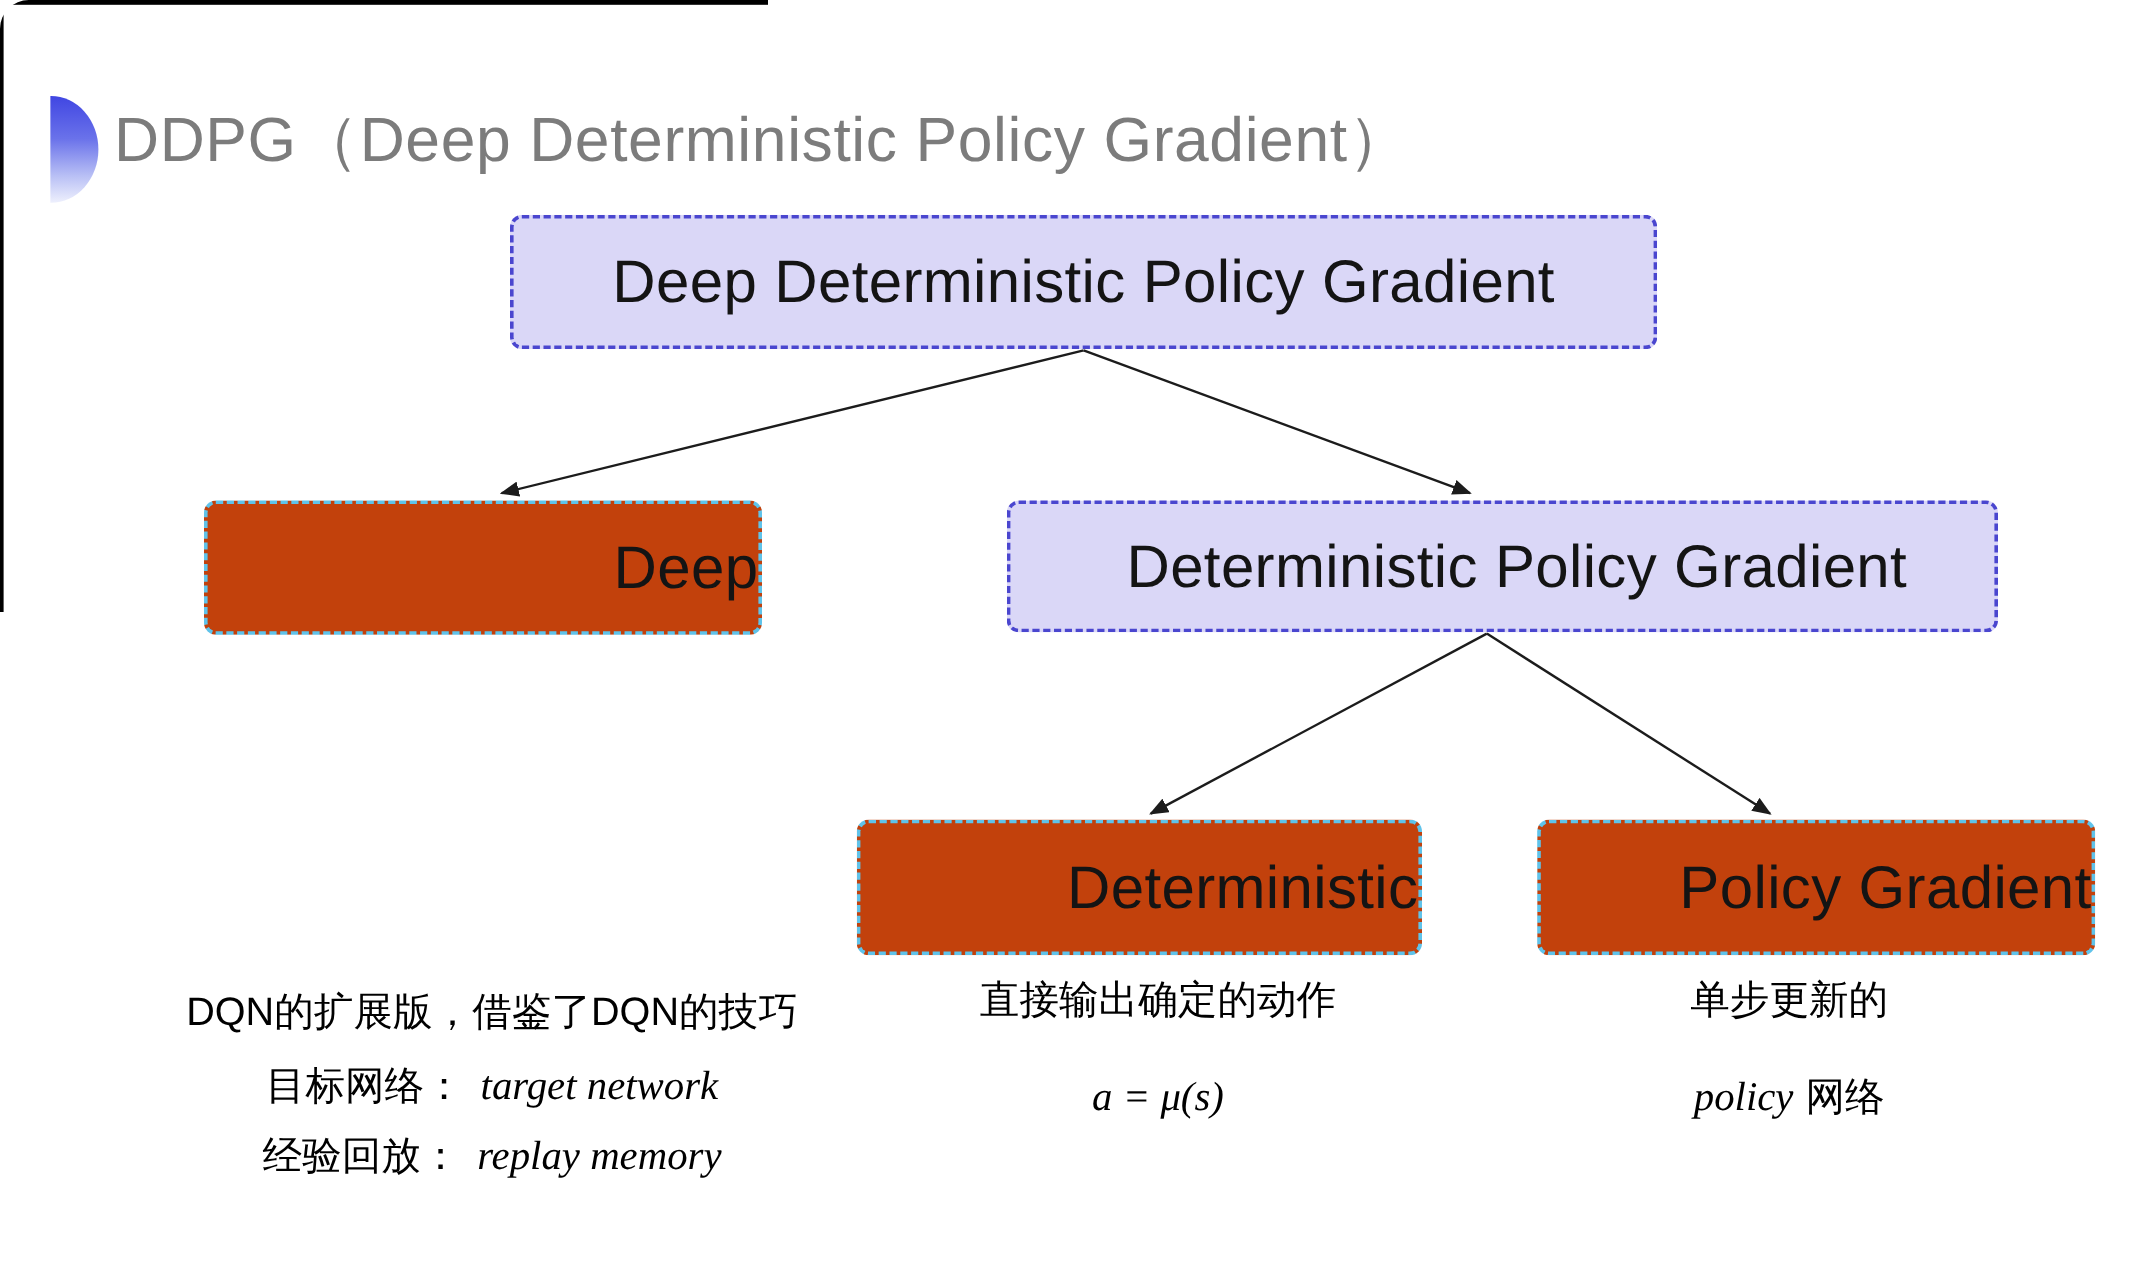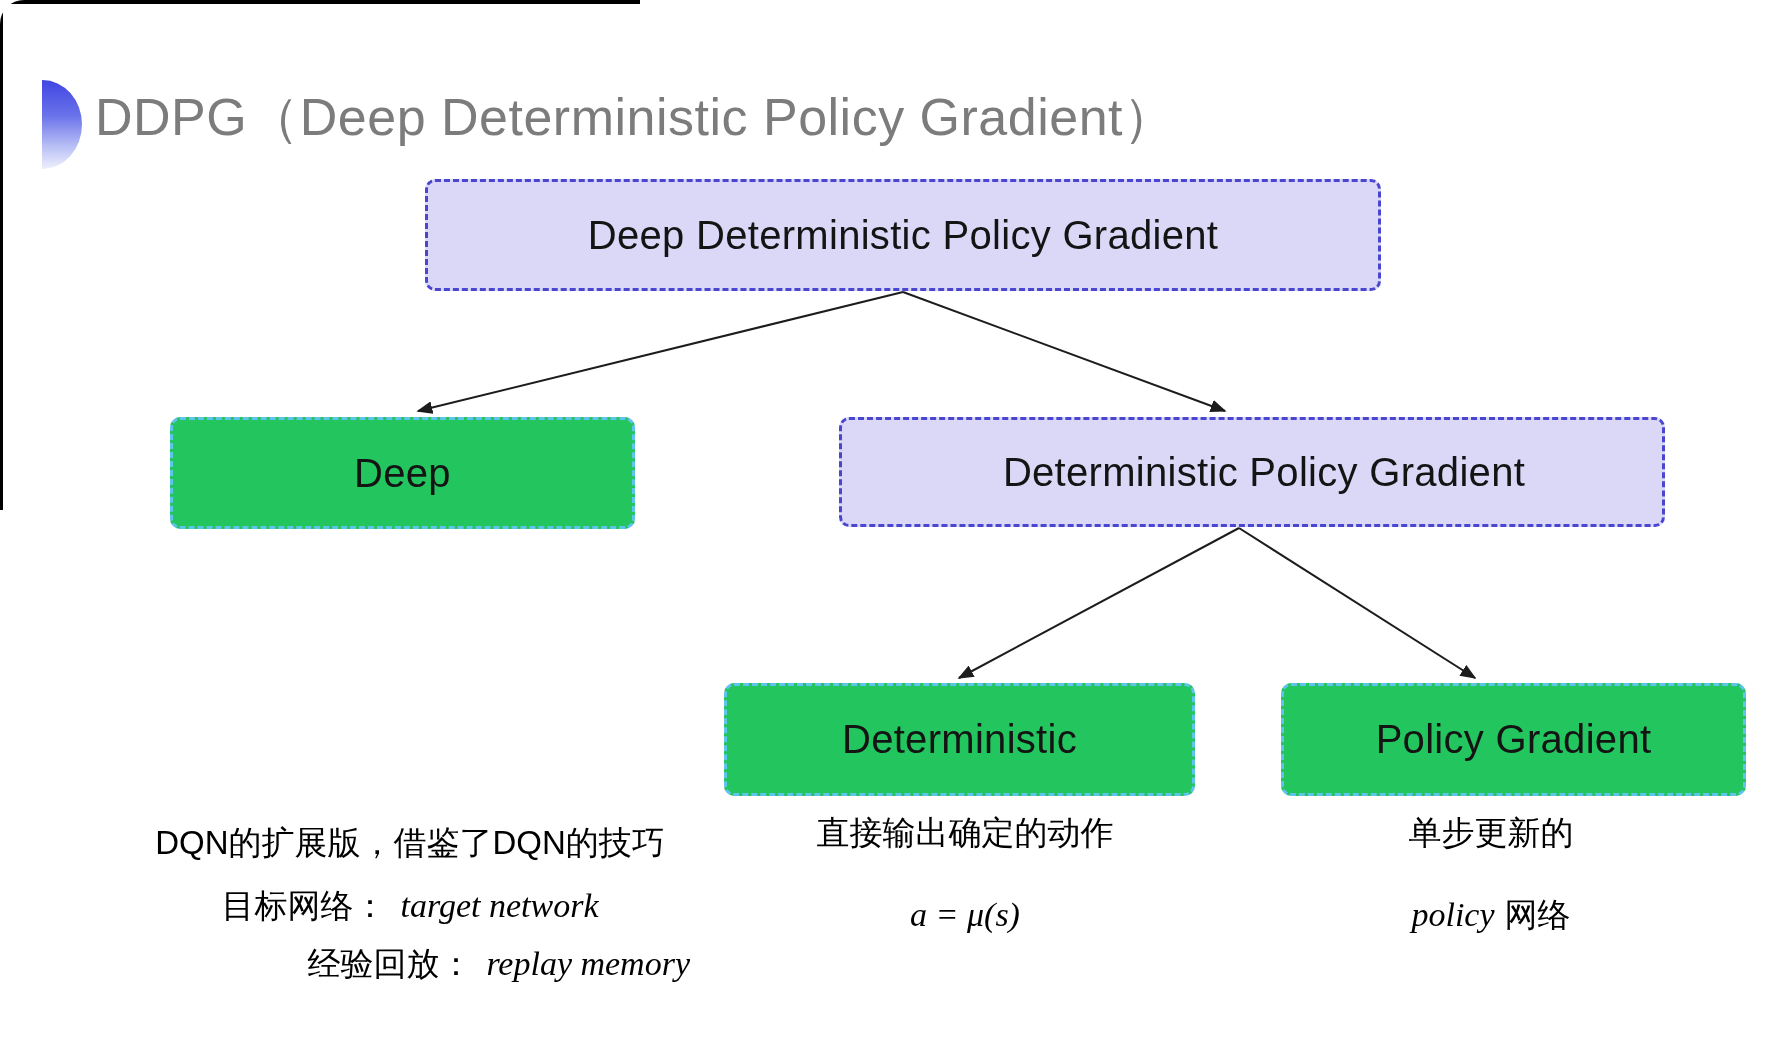--- a/index.html
+++ b/index.html
@@ -25,46 +25,46 @@
     position:absolute;left:95px;top:82px;
     font-size:52px;line-height:1.35;font-weight:400;
     color:#7c7c7c;letter-spacing:0.5px;white-space:nowrap;
   }
 
   
   .node{
     position:absolute;
     display:flex;align-items:center;justify-content:center;
     border-radius:10px;box-sizing:border-box;
-    font-size:40px;color:#141414;letter-spacing:0.3px;
+    font-size:50px;color:#141414;letter-spacing:0.3px;
     text-align:center;
   }
   .node.purple{background:#dad7f7;border:3px dashed #4a46cf;}
-  .node.blue{background:#22c55e;border:3px dashed #5fc3ea;}
+  .node.blue{background:#c2410c;border:3px dashed #5fc3ea;justify-content:flex-end;}
   .node-root{left:425px;top:179px;width:956px;height:112px;}
   .node-deep{left:170px;top:417px;width:465px;height:112px;}
   .node-dpg{left:839px;top:417px;width:826px;height:110px;padding-left:24px;}
-  .node-det{left:714px;top:683px;width:471px;height:113px;margin-left:10px;}
+  .node-det{left:714px;top:683px;width:471px;height:113px;}
   .node-pg{left:1281px;top:683px;width:465px;height:113px;}
 
   
   svg.arrows{position:absolute;left:0;top:0;pointer-events:none;}
 
   
   .note-line{
     position:absolute;
     font-size:33px;line-height:1.3;color:#000;
     text-align:center;white-space:nowrap;
   }
   .col-left{left:130px;width:560px;}
   .col-mid{left:760px;width:410px;}
   .col-right{left:1286px;width:410px;}
   .nl-1{top:822px;}
   .nl-2{top:884px;text-align:center;}
-  .nl-3{top:942px;text-align:right;}
+  .nl-3{top:942px;}
   .nm-1{top:812px;}
   .nm-2{top:893px;}
   .term{
     font-family:"Liberation Serif","DejaVu Serif",serif;
     font-style:italic;font-size:34px;
   }
   .gap-left{margin-left:14px;}
   .gap-right{margin-right:10px;}
 </style>
 </head>

